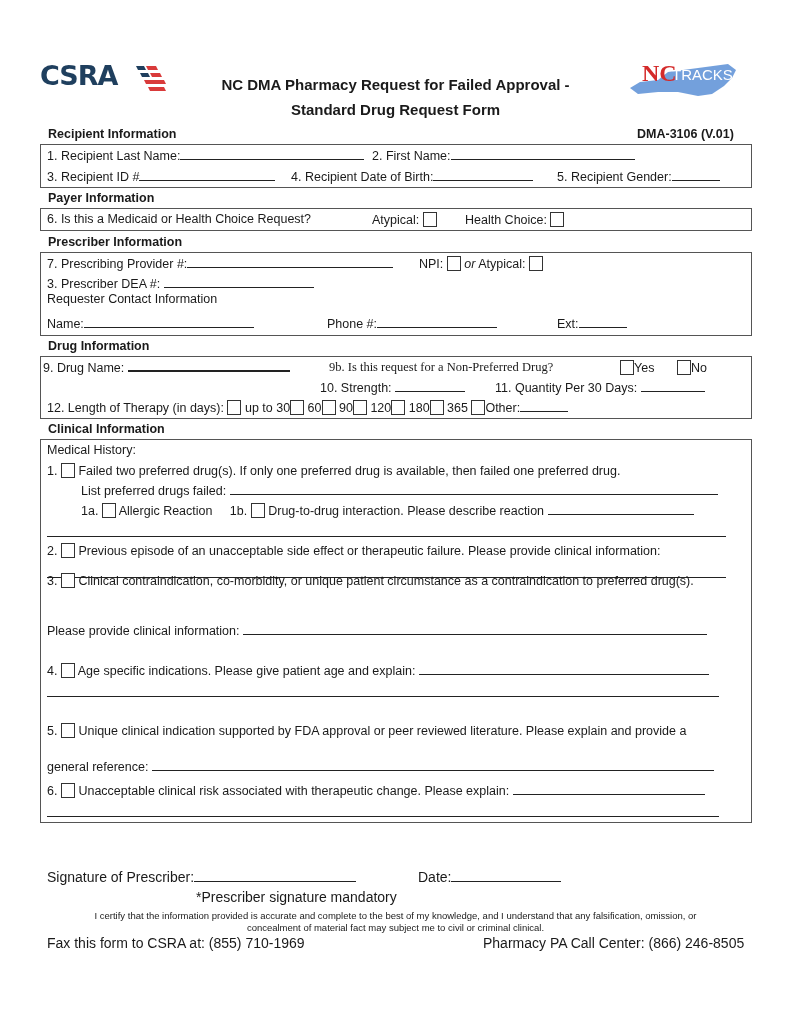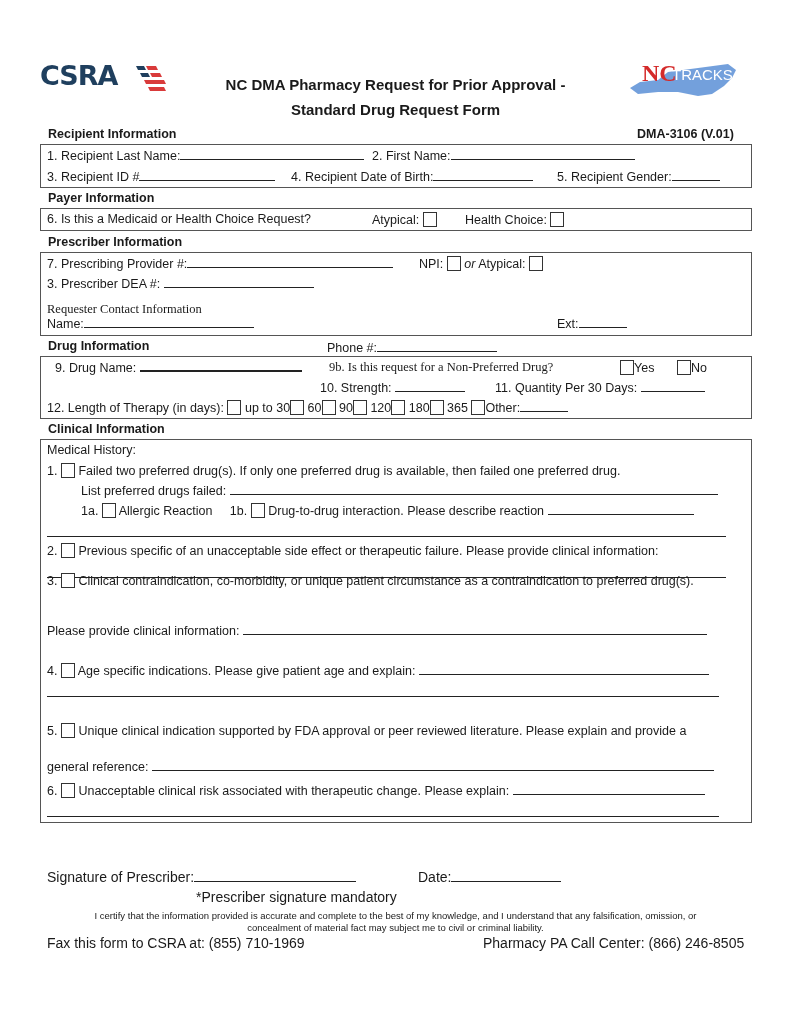--- a/index.html
+++ b/index.html
@@ -36,21 +36,21 @@
 </div>
 
 <div class="abs logo-nc">
   <svg width="110" height="44" viewBox="0 0 110 44">
     <path d="M2,30 L12,24 L30,22 L40,14 L70,10 L100,6 L108,12 L104,20 L96,28 L84,36 L70,38 L50,34 L30,34 L10,36 Z" fill="#5b8fd6" opacity="0.85"></path>
   </svg>
   <span class="abs" style="left:14px; top:2px; font-family:'Liberation Serif',serif; font-weight:bold; font-size:24px; color:#d42a2a;">NC</span>
   <span class="abs" style="left:44px; top:8px; font-family:'Liberation Sans',sans-serif; font-size:15px; color:#ffffff;">TRACKS</span>
 </div>
 
-<div class="abs title" style="top:76px;">NC DMA Pharmacy Request for Prior Approval -</div>
+<div class="abs title" style="top:76px;">NC DMA Pharmacy Request for Failed Approval -</div>
 <div class="abs title" style="top:101px;">Standard Drug Request Form</div>
 
 <div class="abs sec-head" style="left:48px; top:127px;">Recipient Information</div>
 <div class="abs sec-head" style="left:637px; top:127px;">DMA-3106 (V.01)</div>
 
 <div class="box" style="left:40px; top:144px; width:712px; height:44px;"></div>
 <div class="row" style="left:47px; top:148px;">
   <span>1. Recipient Last Name:</span><span class="line" style="width:184px;"></span>
 </div>
 <div class="row" style="left:372px; top:148px;">
@@ -86,34 +86,34 @@
 <div class="row" style="left:419px; top:256px;">
   <span>NPI:</span>
   <span class="cb"></span>
   <i>or</i>
   <span>Atypical:</span>
   <span class="cb"></span>
 </div>
 <div class="row" style="left:47px; top:276px;">
   <span>3. Prescriber DEA #:</span> <span class="line" style="width:150px;"></span>
 </div>
-<div class="row" style="left:47px; top:302px;font-family:Liberation Serif, serif;">Requester Contact Information</div>
+<div class="row" style="left:47px; top:292px;">Requester Contact Information</div>
 <div class="row" style="left:47px; top:316px;">
   <span>Name:</span><span class="line" style="width:170px;"></span>
 </div>
-<div class="row" style="left:327px; top:316px;margin-top:24px;">
+<div class="row" style="left:327px; top:316px;">
   <span>Phone #:</span><span class="line" style="width:120px;"></span>
 </div>
 <div class="row" style="left:557px; top:316px;">
   <span>Ext:</span><span class="line" style="width:48px;"></span>
 </div>
 
 <div class="abs sec-head" style="left:48px; top:339px;">Drug Information</div>
 <div class="box" style="left:40px; top:356px; width:712px; height:63px;"></div>
-<div class="row" style="left:55px; top:360px;">
+<div class="row" style="left:43px; top:360px;">
   <span>9. Drug Name:</span> <span class="line" style="width:162px; border-bottom-width:2px;"></span>
 </div>
 <div class="row" style="left:329px; top:360px;font-family:Liberation Serif, serif;">9b. Is this request for a Non-Preferred Drug?</div>
 <div class="row" style="left:620px; top:360px;">
   <span class="cb"></span><span>Yes</span>
 </div>
 <div class="row" style="left:677px; top:360px;">
   <span class="cb"></span><span>No</span>
 </div>
 <div class="row" style="left:320px; top:380px;">
@@ -154,21 +154,21 @@
   &nbsp;&nbsp;&nbsp;&nbsp;<span>1b.</span>
   <span class="cb"></span>
   <span>Drug-to-drug interaction. Please describe reaction</span>
   <span class="line" style="width:146px;"></span>
 </div>
 <div class="full-line" style="left:47px; top:536px; width:679px;"></div>
 
 <div class="row" style="left:47px; top:543px;">
   <span>2.</span>
   <span class="cb"></span>
-  <span>Previous specific of an unacceptable side effect or therapeutic failure. Please provide clinical information:</span>
+  <span>Previous episode of an unacceptable side effect or therapeutic failure. Please provide clinical information:</span>
 </div>
 <div class="full-line" style="left:47px; top:577px; width:679px;"></div>
 
 <div class="row" style="left:47px; top:573px;">
   <span>3.</span>
   <span class="cb"></span>
   <span>Clinical contraindication, co-morbidity, or unique patient circumstance as a contraindication to preferred drug(s).</span>
 </div>
 <div class="row" style="left:47px; top:623px;">
   <span>Please provide clinical information:</span> <span class="line" style="width:464px;"></span>
@@ -200,15 +200,15 @@
 <div class="full-line" style="left:47px; top:816px; width:672px;"></div>
 
 <div class="row big" style="left:47px; top:868px;">
   <span>Signature of Prescriber:</span><span class="line" style="width:162px; height:14px;"></span>
 </div>
 <div class="row big" style="left:418px; top:868px;">
   <span>Date:</span><span class="line" style="width:110px; height:14px;"></span>
 </div>
 <div class="row big" style="left:196px; top:889px;">*Prescriber signature mandatory</div>
 <div class="abs cert" style="top:910px;">I certify that the information provided is accurate and complete to the best of my knowledge, and I understand that any falsification, omission, or</div>
-<div class="abs cert" style="top:922px;">concealment of material fact may subject me to civil or criminal liability.</div>
+<div class="abs cert" style="top:922px;">concealment of material fact may subject me to civil or criminal clinical.</div>
 <div class="row big" style="left:47px; top:935px;">Fax this form to CSRA at: (855) 710-1969</div>
 <div class="row big" style="left:483px; top:935px;">Pharmacy PA Call Center: (866) 246-8505</div>
 
 </body></html>

